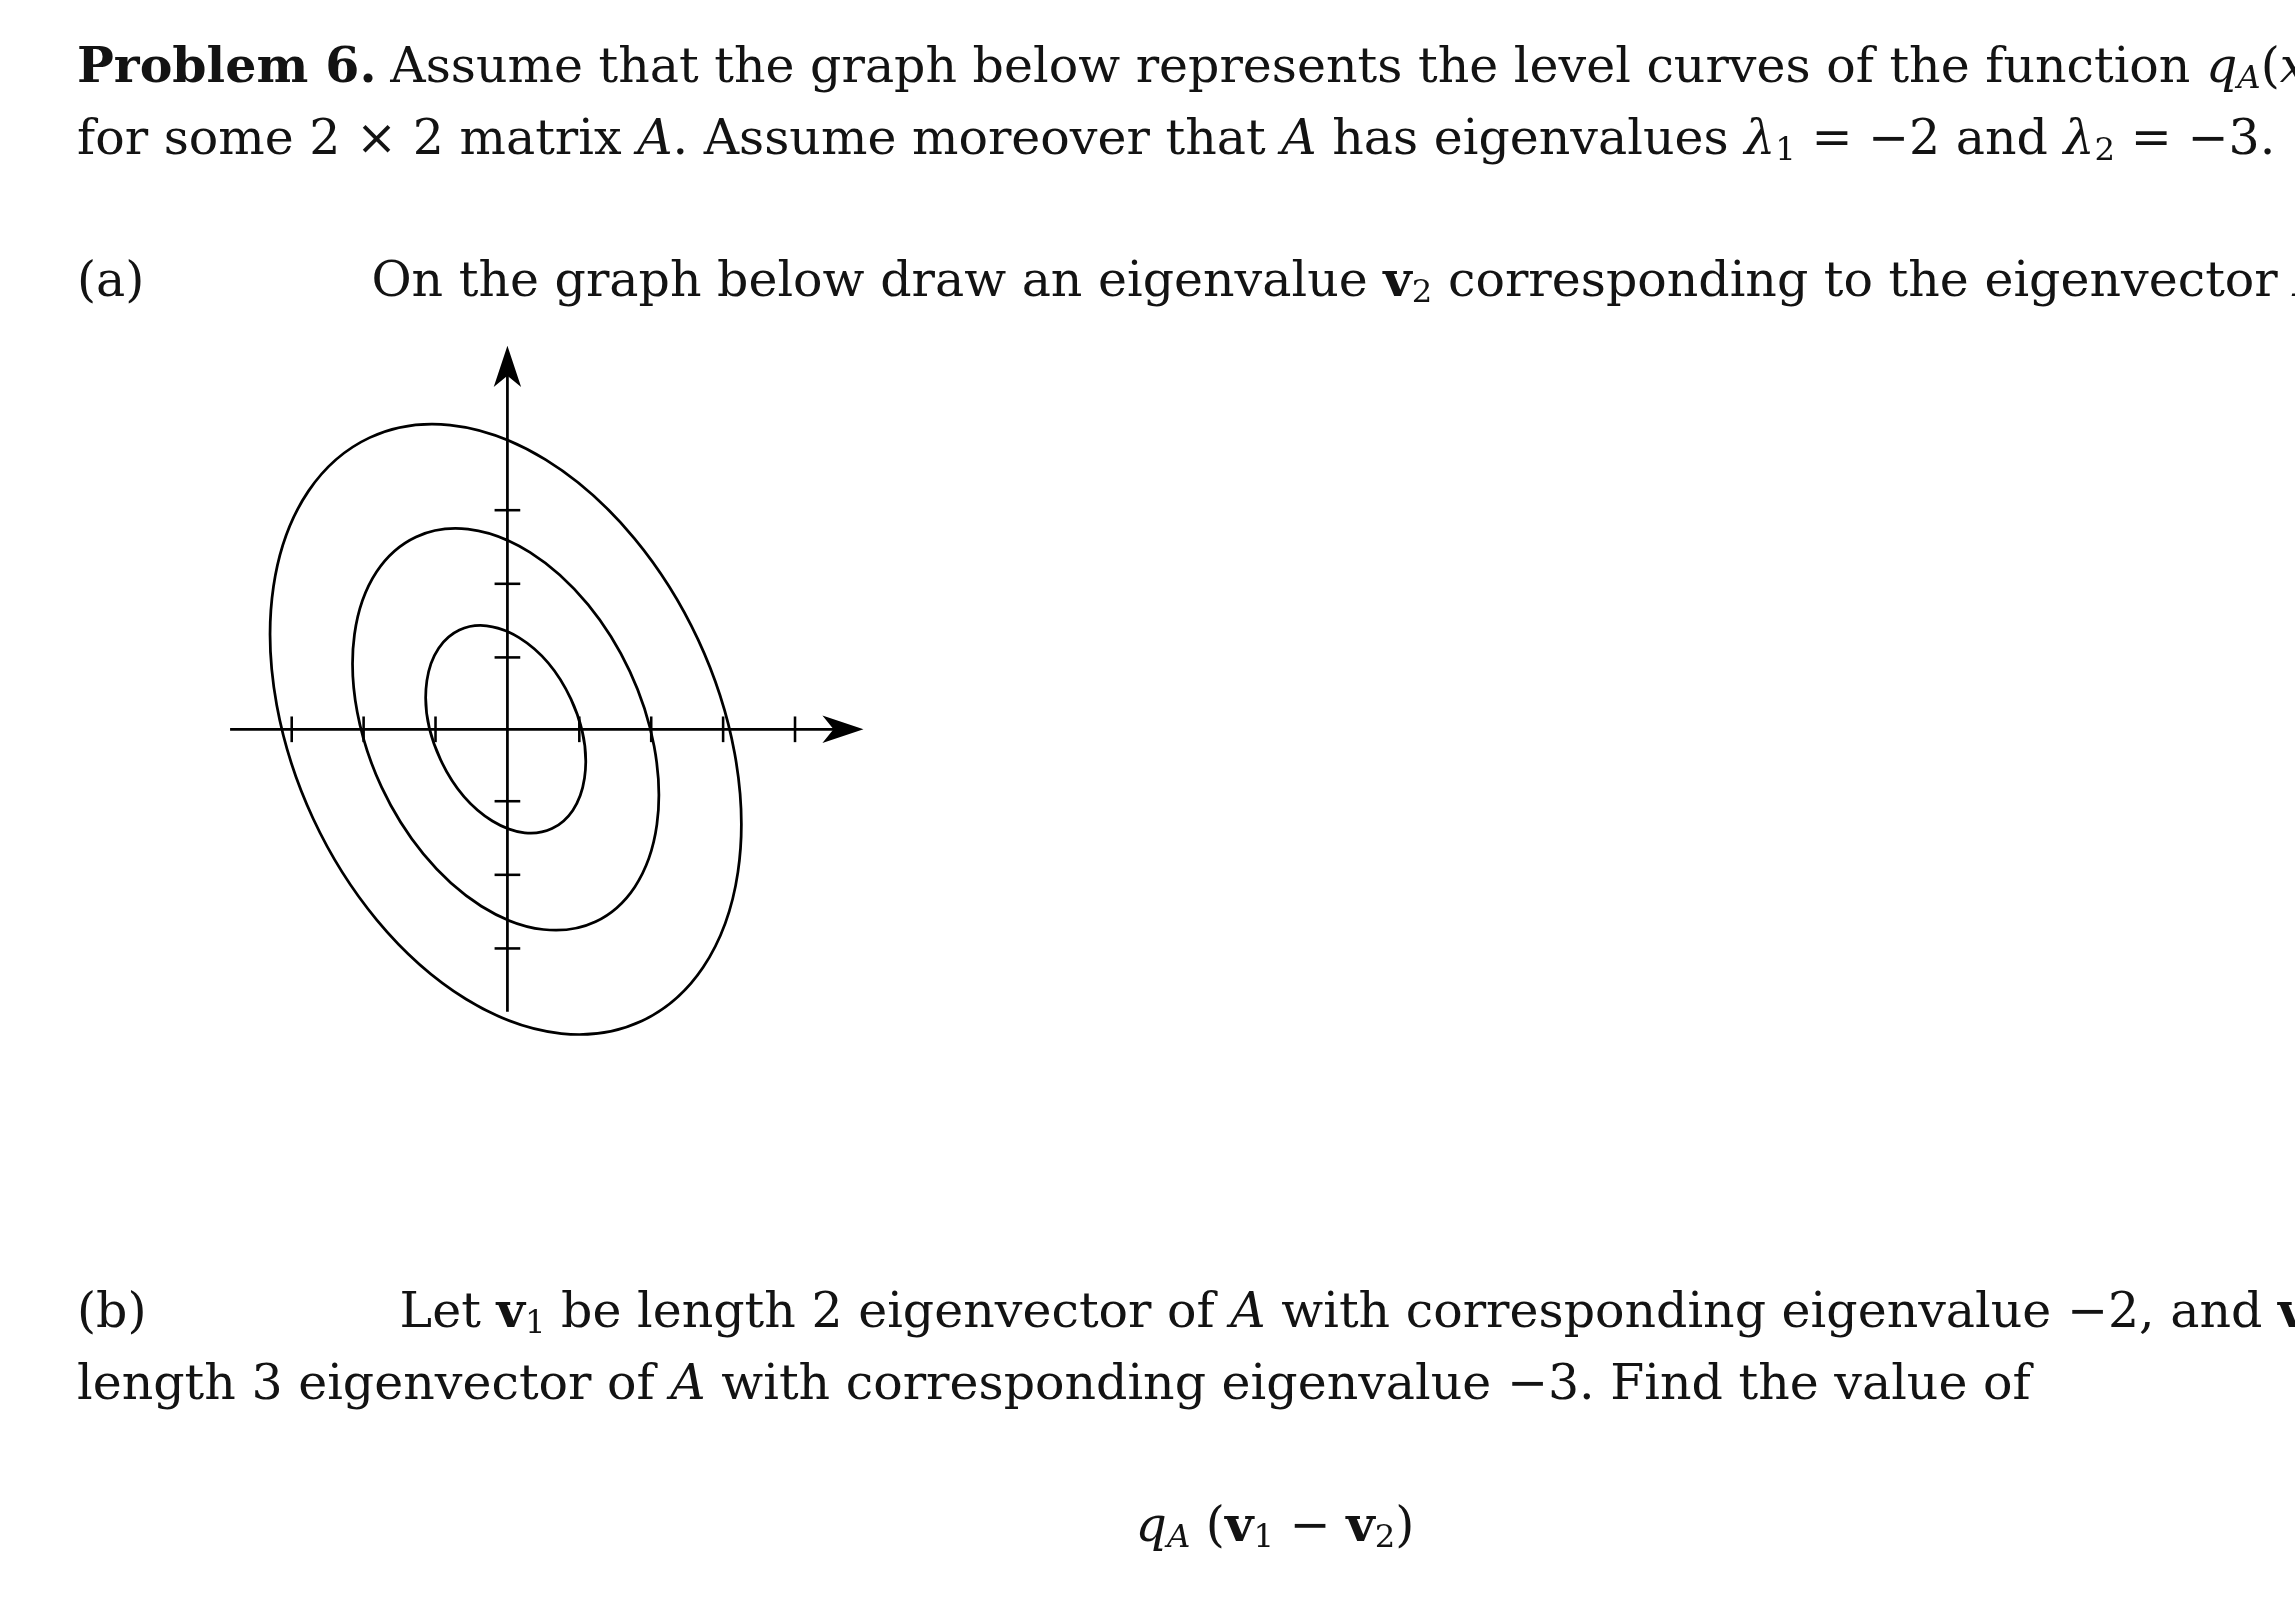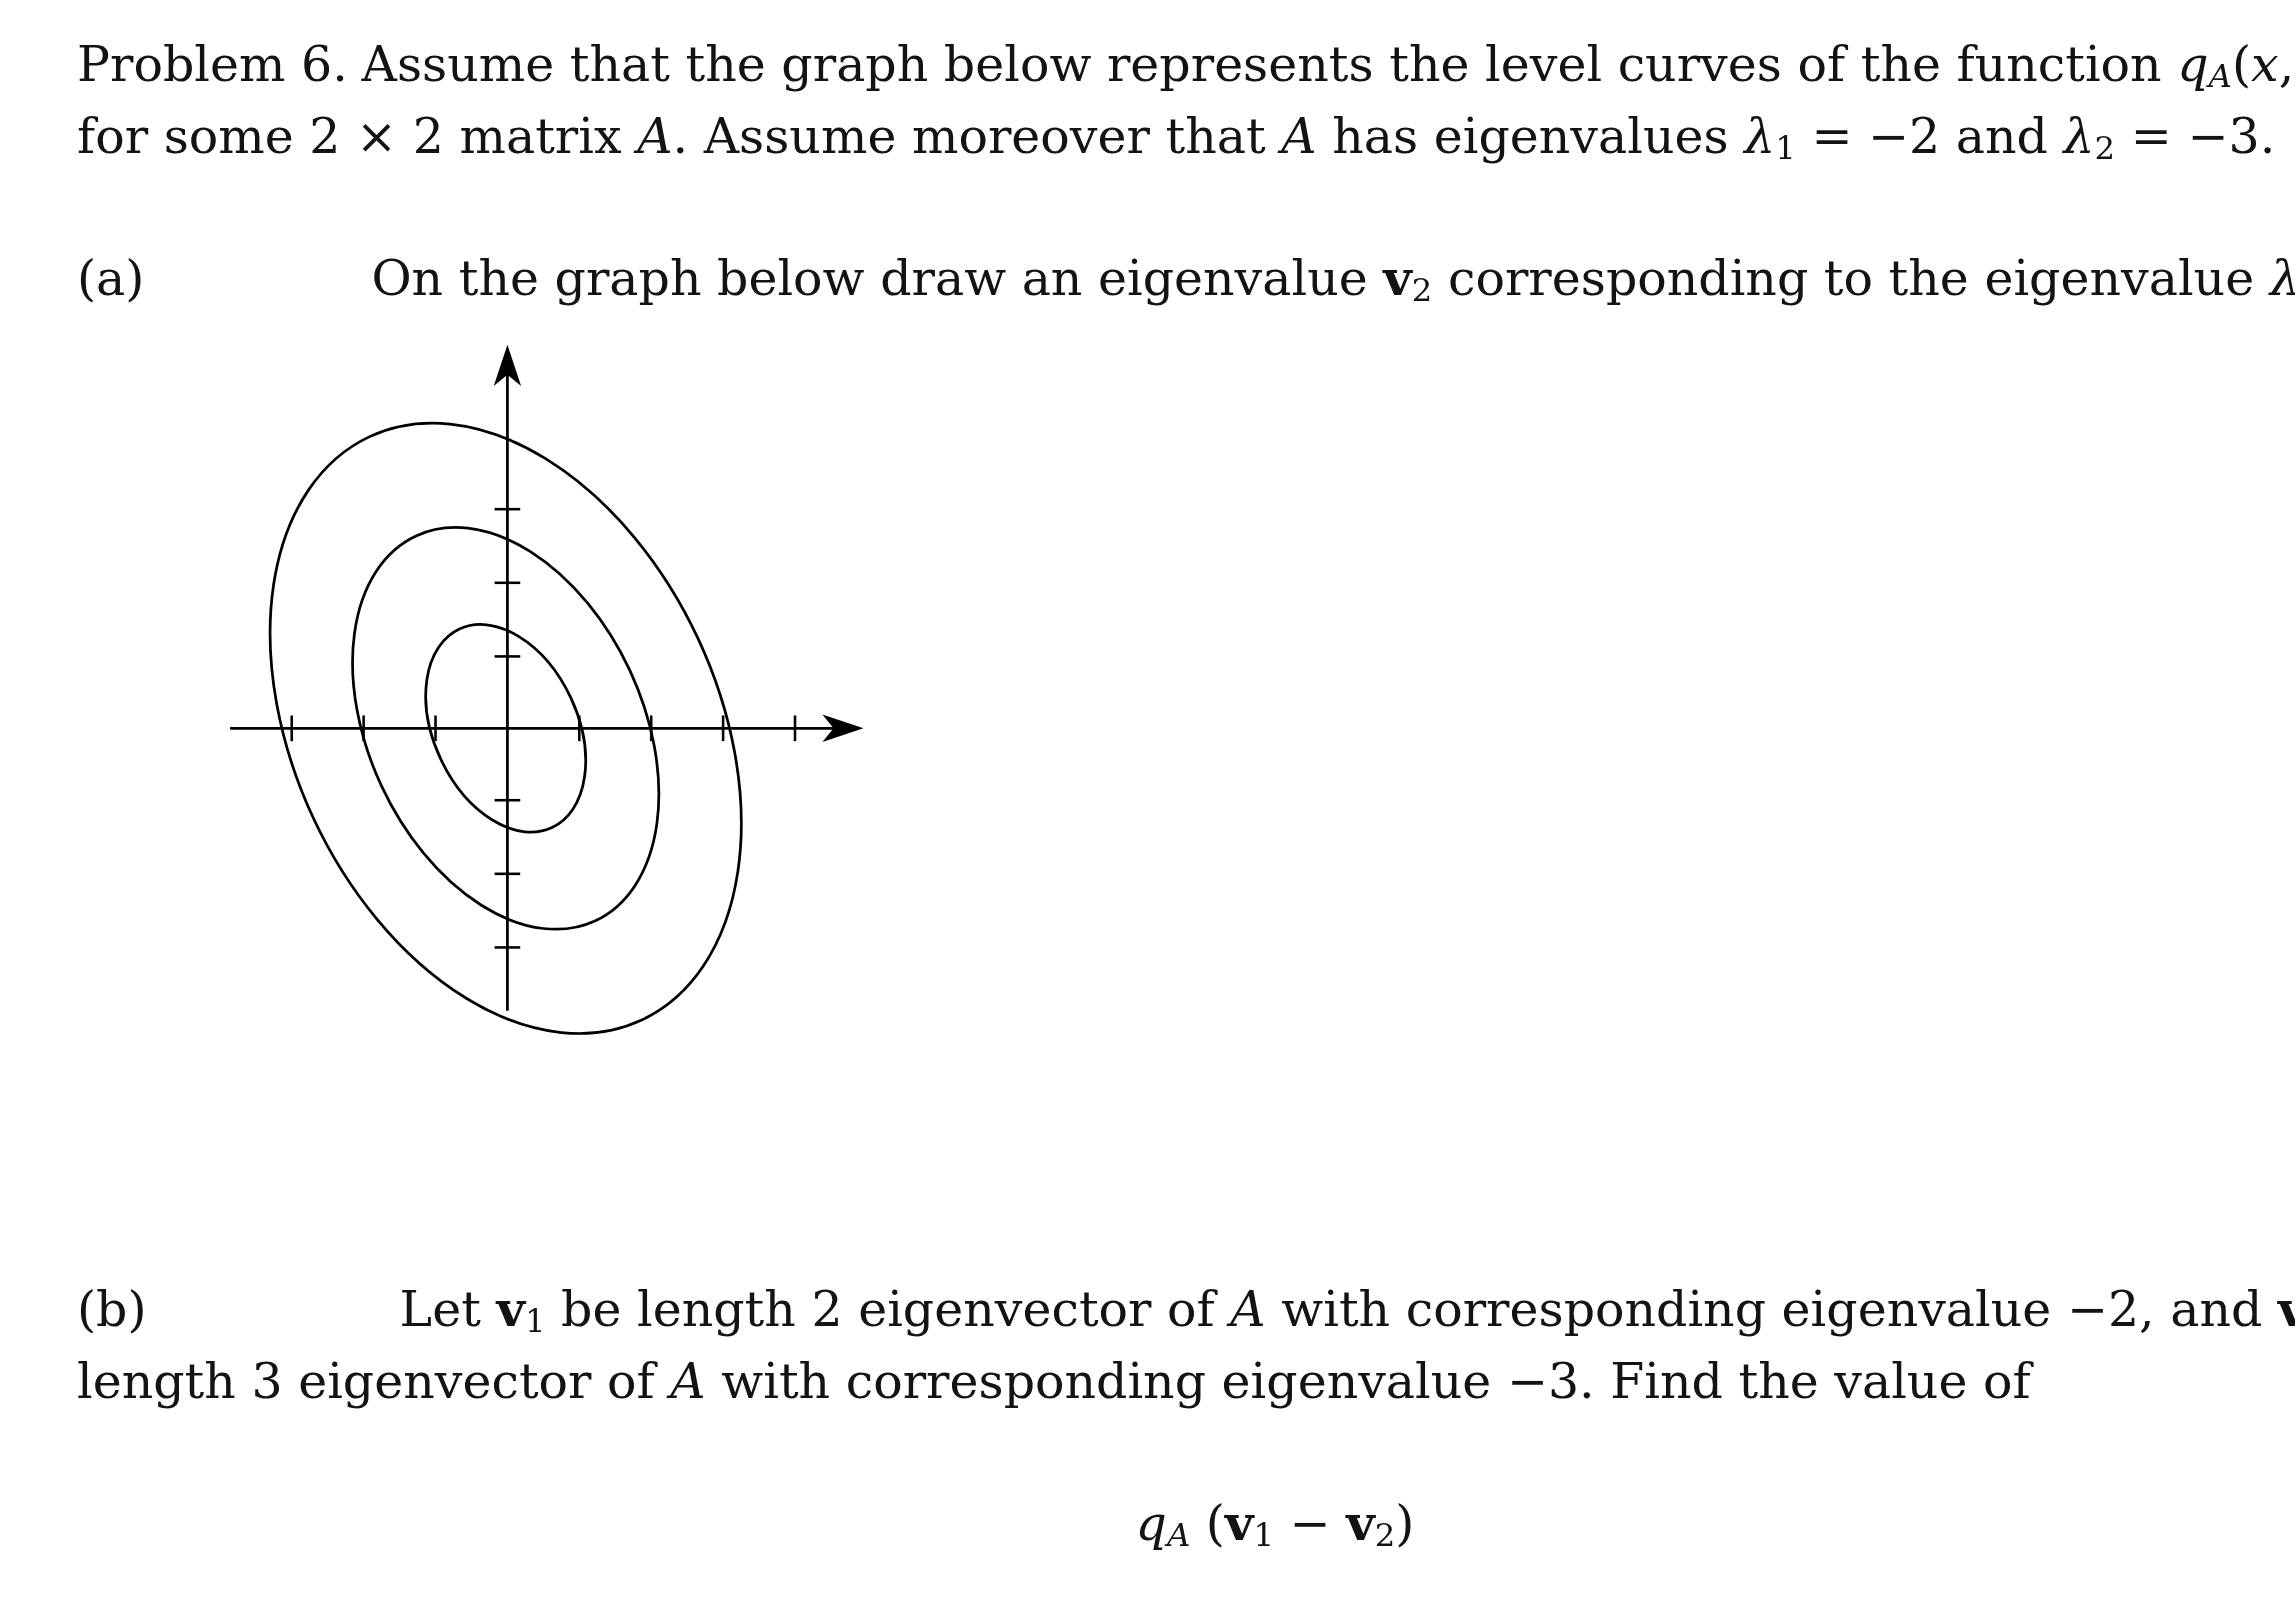--- a/index.html
+++ b/index.html
@@ -7,41 +7,41 @@
   body{
     width:2686px;height:1615px;
     background:#ffffff;color:#131313;
     font-family:"DejaVu Serif","Liberation Serif",serif;
     font-size:49px;
     overflow:hidden;
   }
   .content{padding:29px 69px 0 77px}
   .para{margin:0;line-height:72px}
   .ln{white-space:nowrap}
-  .plabel{font-weight:normal;margin-right:13.8px}
+  .plabel{font-weight:bold;margin-right:13.8px}
   .mi{font-style:italic}
   .vb{font-weight:bold;font-style:normal}
   sub{font-size:0.66em;line-height:0;vertical-align:-0.18em}
   sub.mi{font-style:italic}
   .part-a{margin-top:69px}
   .part-b{margin-top:216px}
   .tab{display:inline-block;height:0.5px}
   .tab-a{width:227px}
   .tab-b{width:253px}
   .figure{display:block;margin:23px 0 0 129px}
   .formula{margin-top:69px;text-align:center;width:2396px}
 </style>
 </head>
 <body>
 
 <div class="content">
 
   <p class="para"><span class="ln"><b class="plabel">Problem 6.</b><span>Assume that the graph below represents the level curves of the function </span><span class="mi">q</span><sub class="mi">A</sub><span>(</span><span class="mi">x</span><span>, </span></span><br><span class="ln"><span>for some 2 × 2 matrix </span><span class="mi">A</span><span>. Assume moreover that </span><span class="mi">A</span><span> has eigenvalues </span><span class="mi">λ</span><sub>1</sub><span> = −2 and </span><span class="mi">λ</span><sub>2</sub><span> = −3.</span></span></p>
 
-  <p class="para part-a"><span class="ln"><span>(a)</span><span class="tab tab-a"></span><span>On the graph below draw an eigenvalue </span><span class="vb">v</span><sub>2</sub><span> corresponding to the eigenvalue </span><span class="mi">λ</span></span></p>
+  <p class="para part-a"><span class="ln"><span>(a)</span><span class="tab tab-a"></span><span>On the graph below draw an eigenvalue </span><span class="vb">v</span><sub>2</sub><span> corresponding to the eigenvector </span><span class="mi">λ</span></span></p>
 
   <svg class="figure" width="685" height="719" viewBox="0 0 400 420" xmlns="http://www.w3.org/2000/svg">
     <g stroke="#000000" stroke-width="1.6" fill="none">
       <line x1="14" y1="228" x2="370" y2="228"></line>
       <line x1="176" y1="20" x2="176" y2="393"></line>
       <ellipse cx="175" cy="228" rx="124" ry="188" transform="rotate(-25 175 228)"></ellipse>
       <ellipse cx="175" cy="228" rx="80" ry="124" transform="rotate(-25 175 228)"></ellipse>
       <ellipse cx="175" cy="228" rx="42" ry="64" transform="rotate(-25 175 228)"></ellipse>
     </g>
     <g stroke="#000000" stroke-width="1.5">

